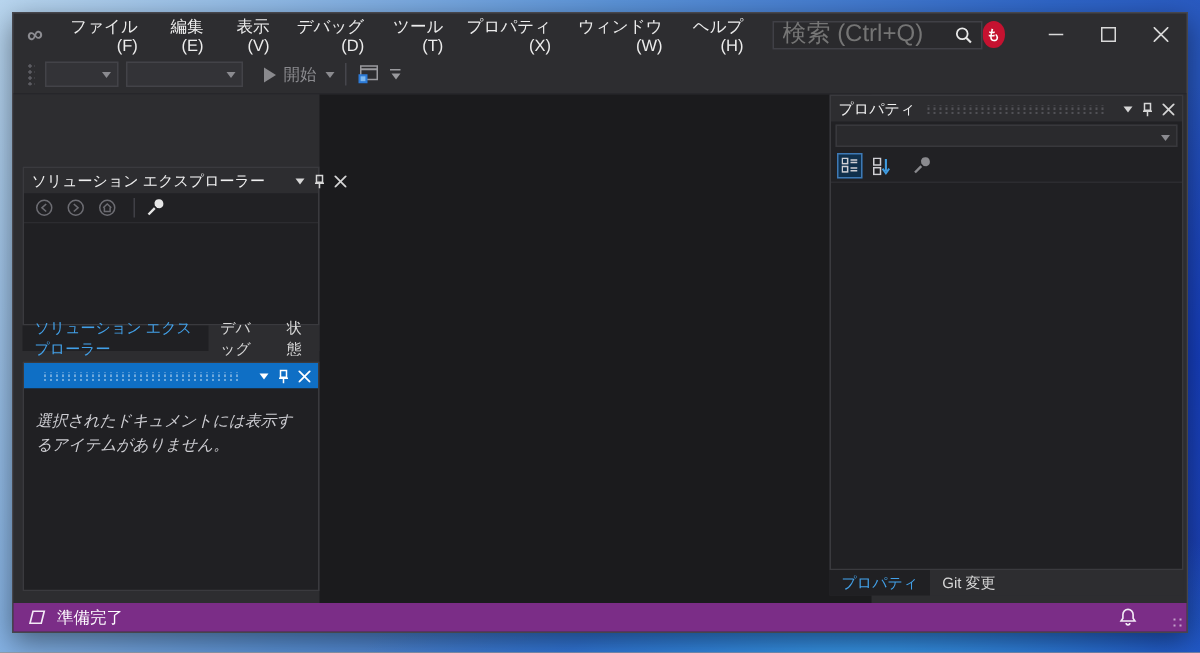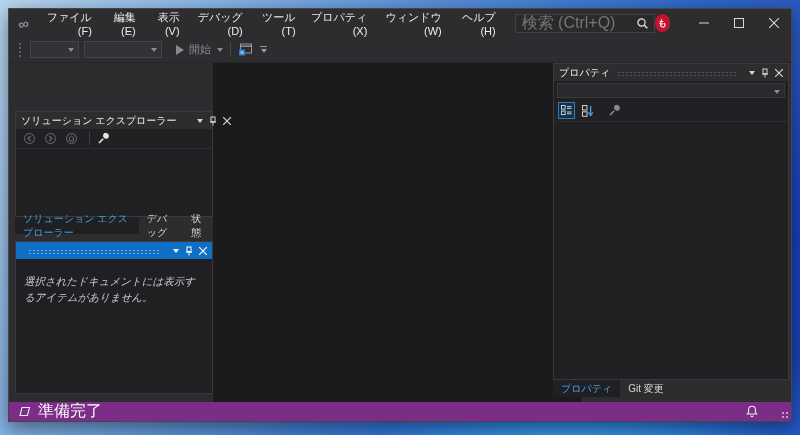--- a/index.html
+++ b/index.html
@@ -75,21 +75,21 @@
   .dock-tabs { height:17px; flex:0 0 17px; display:flex; align-items:stretch; background:#2d2d30; font-size:10px; }
   .dock-tab { padding:0 8px; display:flex; align-items:center; color:#d6d6d6; }
   .dock-tab.active { background:#202023; color:#42a0e8; }
   .dock-gap { height:7px; flex:0 0 7px; }
   
   .props-combo { margin:2px 3px; height:15px; flex:0 0 15px; position:relative; background:#2a2a2d; border:1px solid #38383c; }
   .props-toolbar { height:22px; flex:0 0 22px; display:flex; align-items:center; padding-left:4px; background:#212124; border-bottom:1px solid #2c2c30; }
   .pt-btn { margin-right:4px; display:flex; align-items:center; justify-content:center; width:17px; height:17px; }
   .pt-btn.selected { border:1px solid #3e79b4; background:#10304c; }
   
-  .statusbar { position:absolute; left:0; bottom:0; right:0; height:19px; background:#7b2d87; display:flex; align-items:center; padding:0 7px; color:#fdfbfe; font-size:16px; }
+  .statusbar { position:absolute; left:0; bottom:0; right:0; height:19px; background:#7b2d87; display:flex; align-items:center; padding:0 7px; color:#fdfbfe; font-size:11px; }
   .statusbar .spacer { flex:1; }
   .status-grip { position:absolute; right:2px; bottom:2px; width:8px; height:8px;
     background-image:radial-gradient(circle, rgba(255,255,255,.55) 0.8px, transparent 1px); background-size:4px 4px; }
   svg { display:block; }
 </style>
 </head>
 <body>
 
 <div class="desktop">
   <div class="vs-window">

